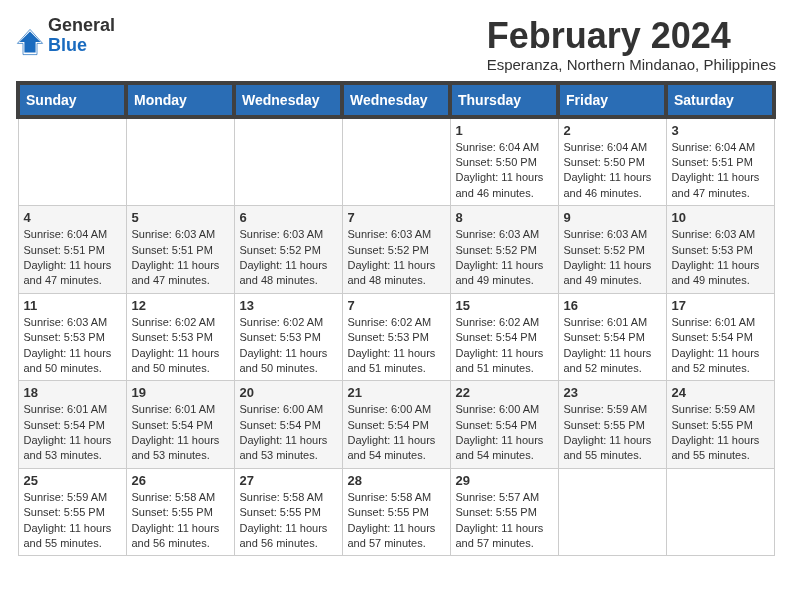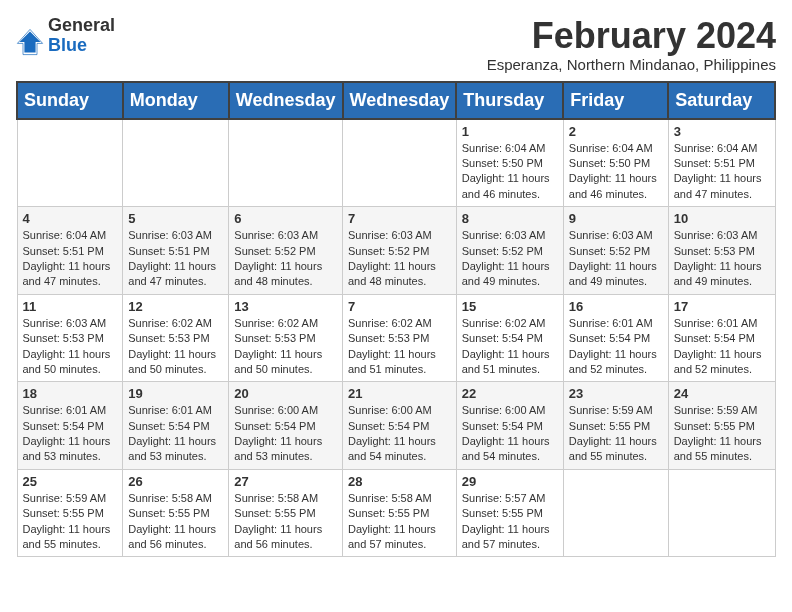--- a/index.html
+++ b/index.html
@@ -26,21 +26,21 @@
       font-weight: bold;
       line-height: 1.1;
     }
     .logo-general { color: #333; }
     .logo-blue { color: #1a6bbf; }
     .logo-icon {
       width: 28px;
       height: 28px;
     }
     .title-area {
-      text-align: right;
+      text-align: left;
     }
     .calendar-title {
       font-size: 36px;
       font-weight: bold;
       color: #333;
       line-height: 1.1;
     }
     .calendar-subtitle {
       font-size: 15px;
       color: #333;
@@ -48,23 +48,23 @@
     table {
       width: 100%;
       border-collapse: collapse;
       font-size: 11px;
     }
     thead tr th {
       background-color: #2a6db5;
       color: #fff;
       padding: 7px 6px;
       text-align: left;
-      font-size: 18px;
+      font-size: 14px;
       font-weight: bold;
-      border: 2px solid #404040;
+      border: 4px solid #404040;
     }
     tbody tr td {
       border: 1px solid #ccc;
       vertical-align: top;
       padding: 4px 5px;
       width: calc(100% / 7);
       min-height: 80px;
       height: 80px;
     }
     .day-number {

